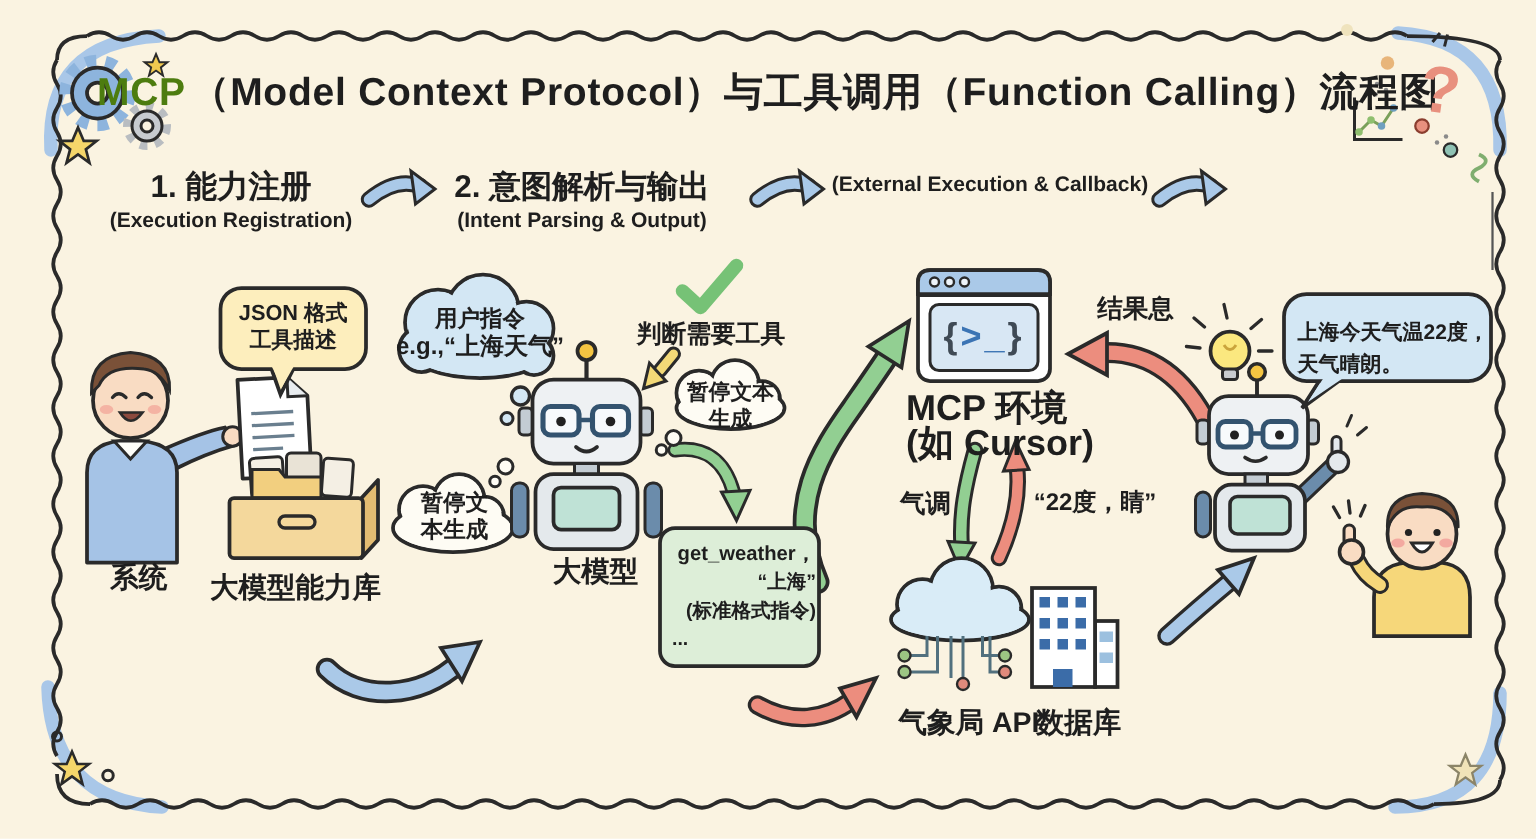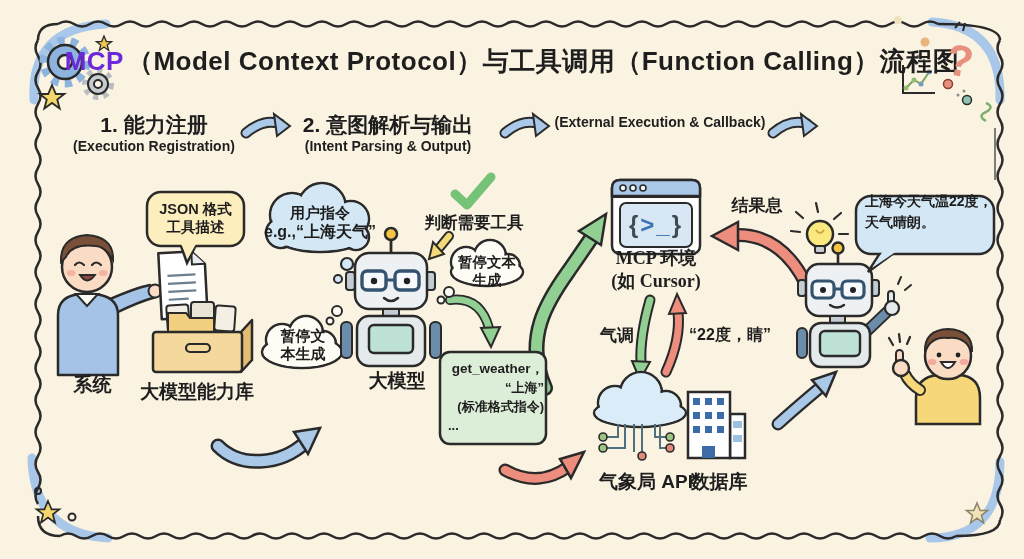--- a/index.html
+++ b/index.html
@@ -4,21 +4,21 @@
 <style>
   html,body{margin:0;padding:0;}
   .canvas{
     position:relative;width:1024px;height:559px;
     background:#faf3e1;overflow:hidden;
     font-family:"Liberation Sans",sans-serif;color:#1e1e1e;
   }
   .layer{position:absolute;inset:0;}
   .txt{position:absolute;text-align:center;font-weight:700;white-space:nowrap;}
   .title{top:44px;left:0;right:0;font-size:26px;letter-spacing:.5px;}
-  .title .hl{color:#6d28d9;padding-right:3px;text-align:right;}
+  .title .hl{color:#4d7c0f;padding-right:3px;text-align:right;}
   .step{position:absolute;top:113px;text-align:center;}
   .step .zh{font-size:21px;font-weight:700;line-height:24px;text-align:center;}
   .step .en{font-size:14px;font-weight:700;line-height:19px;}
   .lbl{font-size:19px;}
   .bubble-txt{font-weight:700;}
   .tc-line{line-height:19px;font-size:13px;font-weight:700;text-align:right;}
   .tc-line.first{font-size:13.5px;}
   .tc-line.last{text-align:left;padding-left:6px;}
   .braces{font-size:24px;font-weight:700;letter-spacing:2px;line-height:42px;}
   .braces .blue{color:#3b74b4;}
@@ -408,30 +408,30 @@
 <div class="txt" style="left:442px;top:359px;width:102px;">
   <div class="tc-line first">get_weather，</div>
   <div class="tc-line">“上海”</div>
   <div class="tc-line">(标准格式指令)</div>
   <div class="tc-line last">...</div>
 </div>
 
 <div class="txt braces" style="left:620px;top:204px;width:72px;">
   <span class="dark">{</span><span class="blue">&gt;</span><span class="blue">_</span><span class="dark">}</span>
 </div>
-<div class="txt" style="left:604px;top:247px;width:104px;font-size:18px;line-height:23px;font-family:Liberation Serif, serif;">
+<div class="txt" style="left:604px;top:261px;width:104px;font-size:24px;line-height:23px;">
   <div>MCP 环境</div>
   <div>(如 Cursor)</div>
 </div>
 <div class="txt" style="left:720px;top:194px;width:74px;font-size:17px;">结果息</div>
 <div class="txt" style="left:594px;top:324px;width:46px;font-size:17px;">气调</div>
 <div class="txt" style="left:688px;top:325px;width:84px;font-size:16px;">“22度，睛”</div>
 <div class="txt lbl" style="left:592px;top:469px;width:108px;">气象局 API</div>
 <div class="txt lbl" style="left:686px;top:469px;width:66px;">数据库</div>
 
-<div class="txt" style="left:865px;top:191px;width:124px;font-size:14px;line-height:21px;text-align:left;">
+<div class="txt" style="left:865px;top:211px;width:124px;font-size:14px;line-height:21px;text-align:left;">
   <div>上海今天气温22度，</div>
   <div>天气晴朗。</div>
 </div>
 
 <div class="txt qmark" style="left:940px;top:36px;width:40px;">?</div>
 
 </div>
 
 </body></html>

